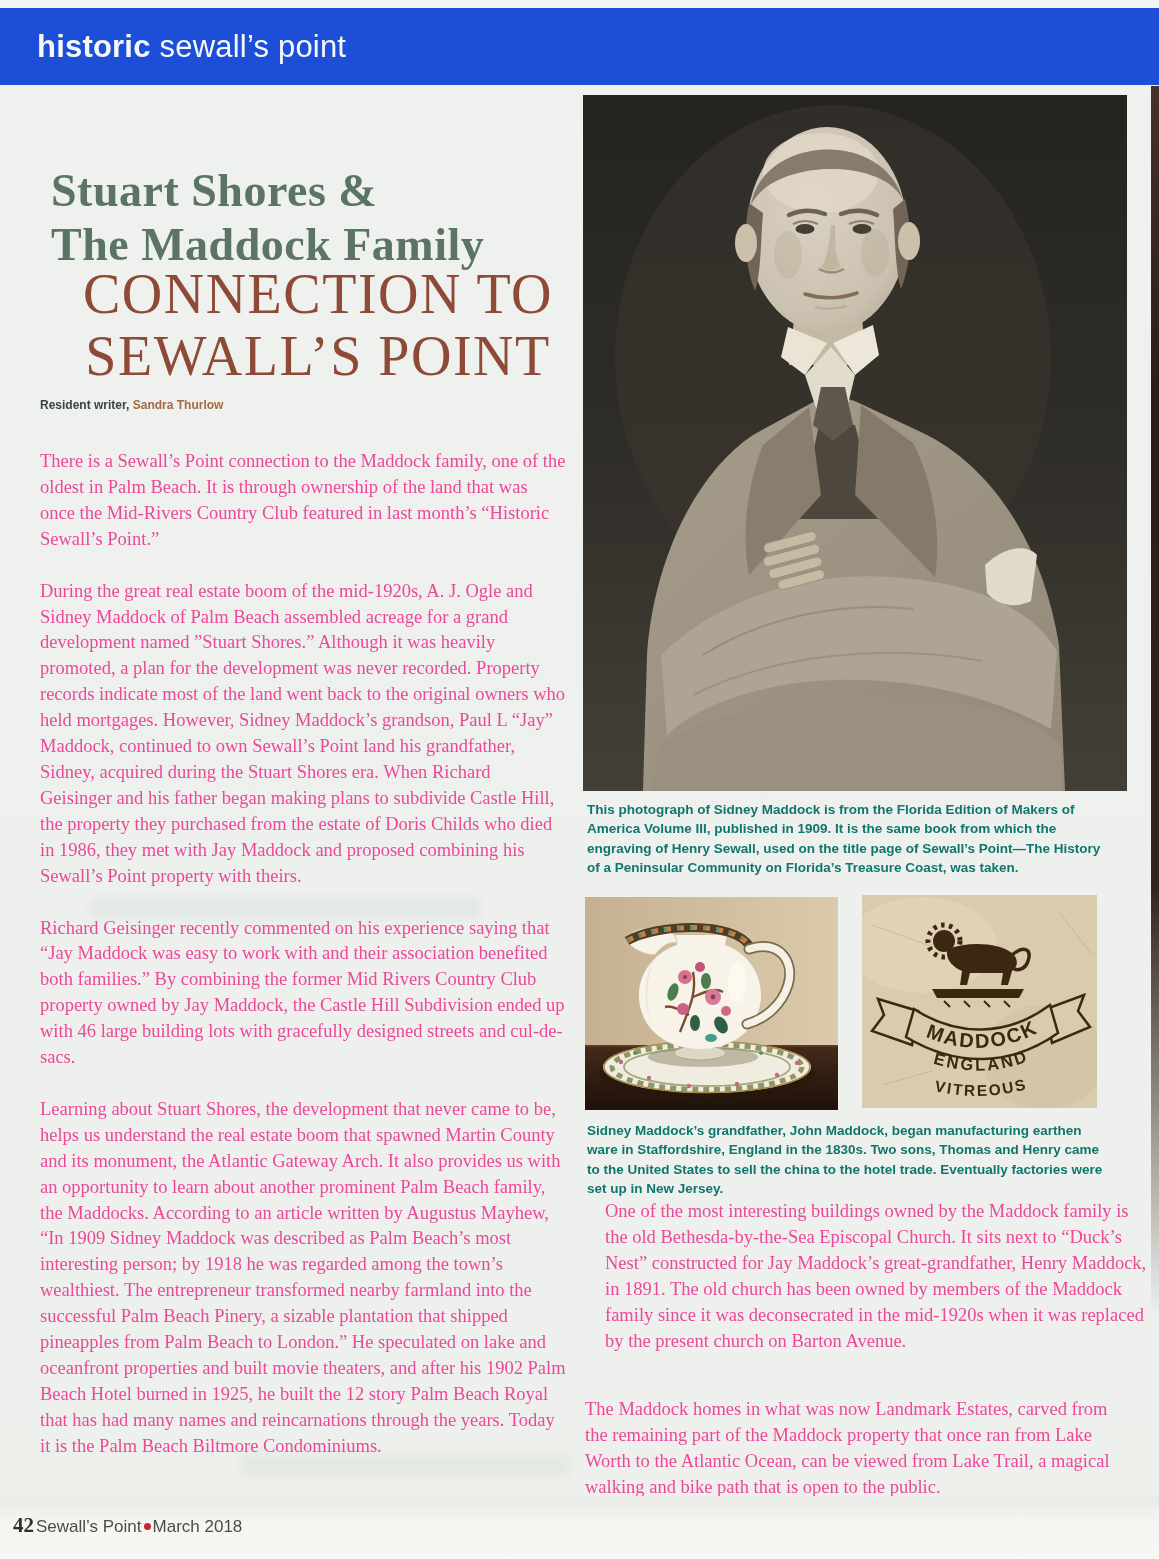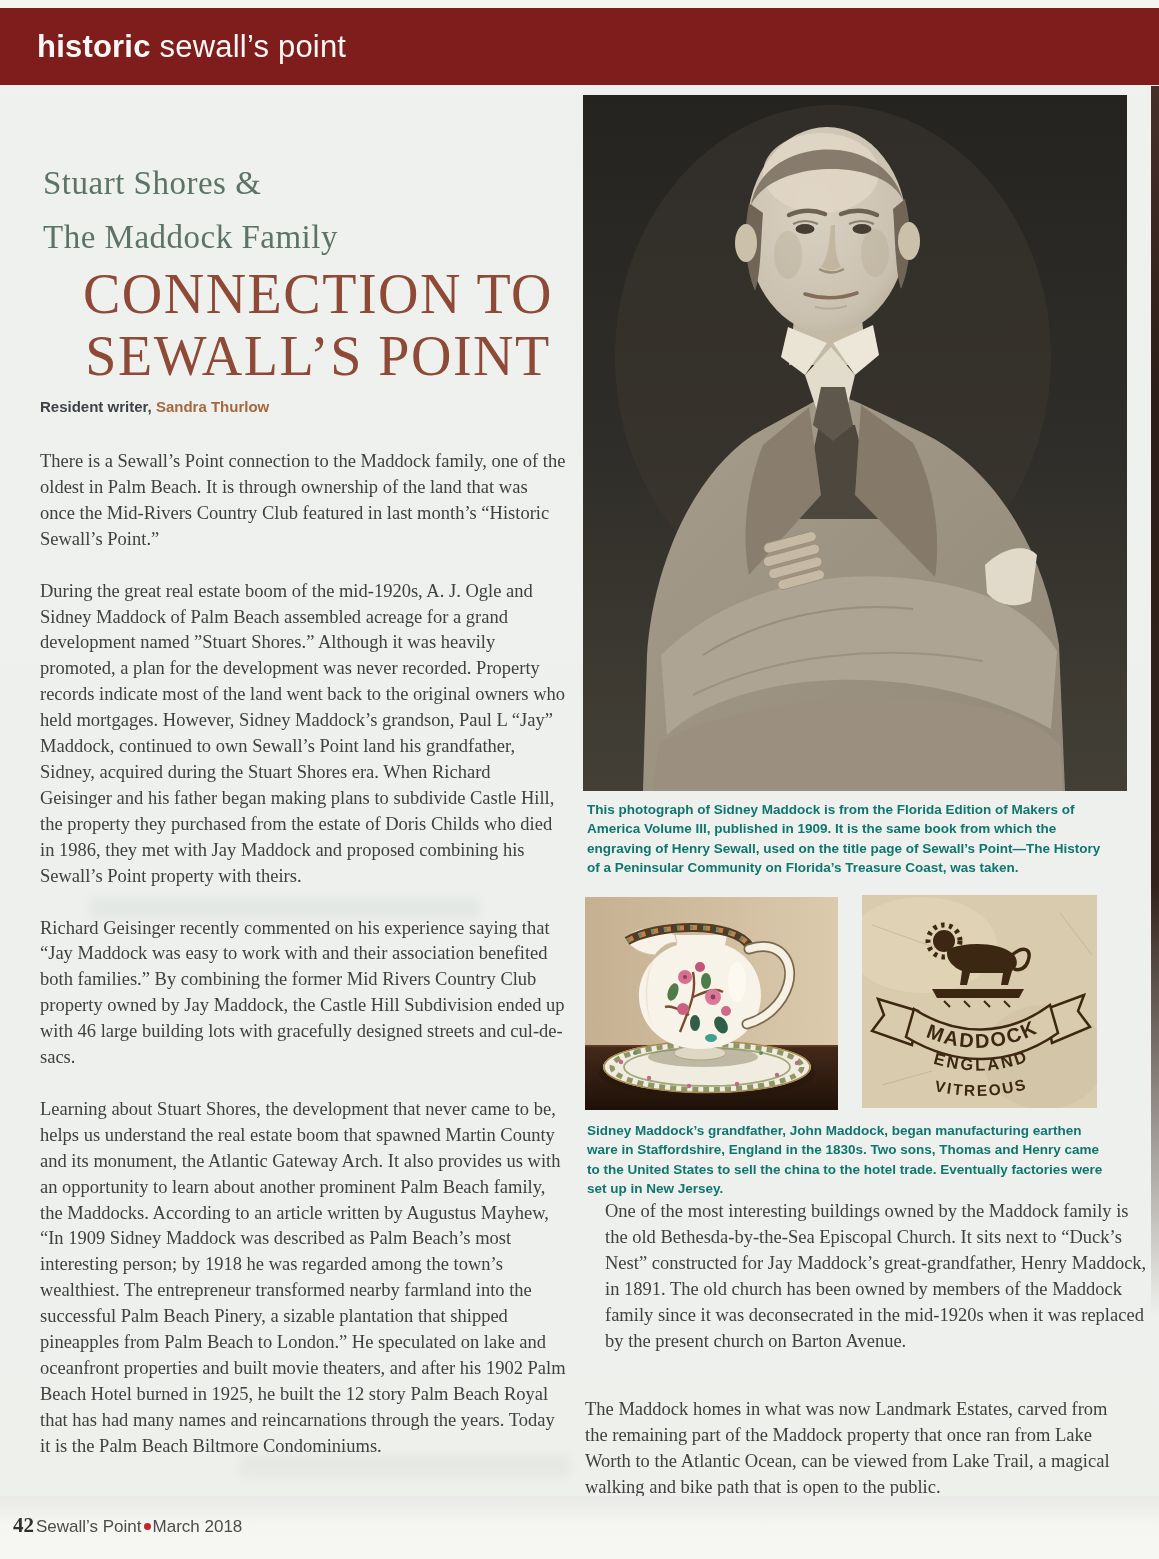--- a/index.html
+++ b/index.html
@@ -3,31 +3,31 @@
 <meta charset="utf-8">
 <style>
   html,body{margin:0;padding:0;}
   body{
     width:1159px;height:1559px;position:relative;overflow:hidden;
     background:linear-gradient(180deg,#f4f5f2 0%,#eef1ee 6%,#edf0ed 60%,#eef0ec 100%);
     font-family:"Liberation Sans","DejaVu Sans",sans-serif;
   }
   .abs{position:absolute;}
   
-  .kicker-band{left:0;top:8px;width:1159px;height:77px;background:#7f1d1d;}
+  .kicker-band{left:0;top:8px;width:1159px;height:77px;background:#1d4ed8;}
   .kicker-text{margin:0;padding-left:37px;line-height:77px;font-size:31px;color:#f6f8f5;font-weight:400;letter-spacing:.2px;}
   .kicker-text b{font-weight:700;margin-right:9px;}
   
-  .title-green{left:39px;top:152px;width:545px;margin:4px;font-family:"Liberation Serif","DejaVu Serif",serif;font-weight:400;font-size:33px;line-height:54px;color:#5b7465;letter-spacing:.5px;}
+  .title-green{left:39px;top:152px;width:545px;margin:12px;font-family:"Liberation Serif","DejaVu Serif",serif;font-weight:700;font-size:46px;line-height:54px;color:#5b7465;letter-spacing:.5px;}
   .title-red{left:38px;top:263px;width:560px;margin:0;font-family:"Liberation Serif","DejaVu Serif",serif;font-weight:400;font-size:56px;line-height:62px;color:#8e4a36;letter-spacing:1.5px;text-align:center;}
-  .byline{left:40px;top:398px;font-size:15px;font-weight:700;color:#3e4245;}
+  .byline{left:40px;top:398px;font-size:12px;font-weight:700;color:#3e4245;}
   .byline .author{color:#a4693f;}
   
   .col-left{left:40px;top:449px;width:527px;}
-  .body-copy p{margin:0 0 26px 0;font-family:"Liberation Serif","DejaVu Serif",serif;font-size:18.5px;line-height:25.9px;color:#404040;}
+  .body-copy p{margin:0 0 26px 0;font-family:"Liberation Serif","DejaVu Serif",serif;font-size:18.5px;line-height:25.9px;color:#ec4899;}
   .rp{width:548px;}
   .rp p{margin:0;}
   
   .caption{font-size:13.5px;line-height:19.4px;font-weight:700;color:#0f766e;}
   .cap1{left:587px;top:800px;width:515px;}
   .cap2{left:587px;top:1121px;width:518px;}
   
   .portrait{left:583px;top:95px;width:544px;height:696px;}
   .photo-pitcher{left:585px;top:897px;width:253px;height:213px;}
   .photo-backstamp{left:862px;top:895px;width:235px;height:213px;}

